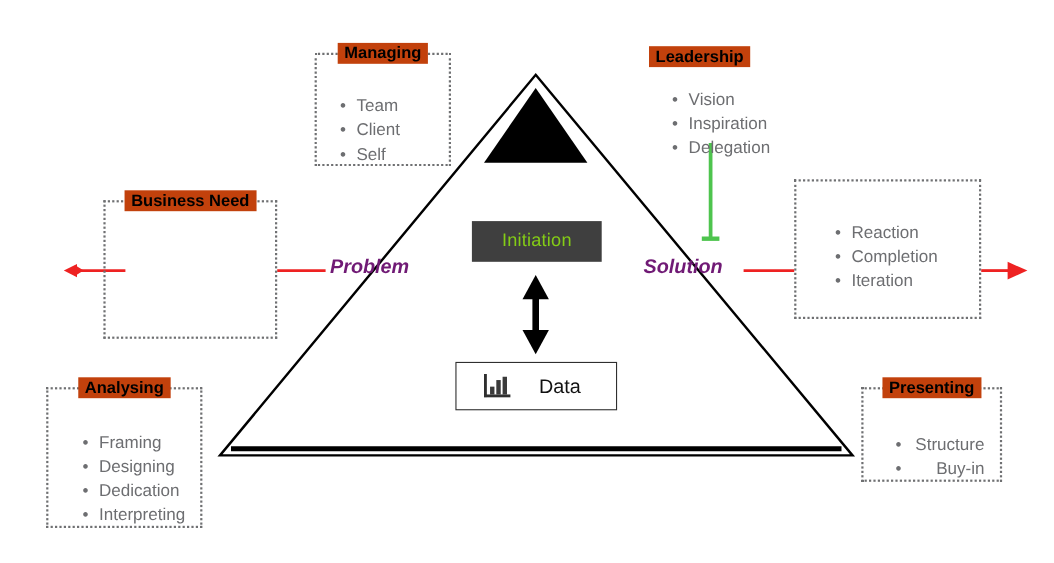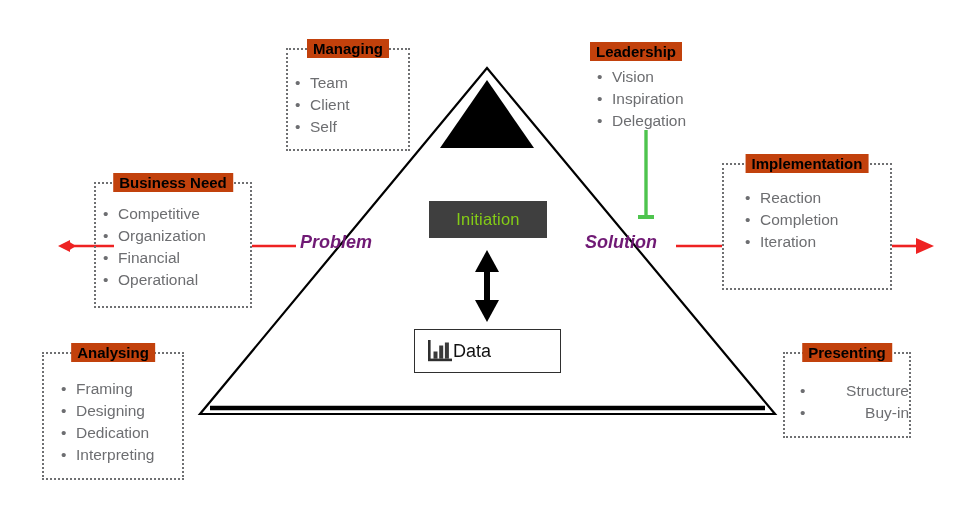--- a/index.html
+++ b/index.html
@@ -51,21 +51,21 @@
     color: #000000;
     white-space: nowrap;
     line-height: 19px;
   }
   .panel.noborder .panel-title {
     top: -4px;
   }
 
   ul.bullets {
     list-style: none;
-    margin: 0;
+    margin: 14px;
     padding: 0;
     position: absolute;
     left: 0; right: 0;
   }
   ul.bullets li {
     position: relative;
     padding-left: 22px;
     font-size: 15.5px;
     line-height: 22px;
     color: #6d6e71;
@@ -99,23 +99,23 @@
     position: absolute;
     left: 414px;
     top: 329px;
     width: 147px;
     height: 44px;
     border: 1.6px solid #2f2f2f;
     background: #ffffff;
     display: flex;
     align-items: center;
     justify-content: flex-start;
-    padding-left: 12px;
+    padding-left: 24px;
     box-sizing: border-box;
-    gap: 0;
+    gap: 25px;
   }
   #data-box .data-label {
     font-size: 18px;
     color: #111111;
   }
   .barchart-icon { display: block; }
 
   
   .axis-label {
     position: absolute;
@@ -173,30 +173,23 @@
     <div class="panel-title" style="left:0; transform:none;">Leadership</div>
     <ul class="bullets" style="top:20px;">
       <li>Vision</li>
       <li>Inspiration</li>
       <li>Delegation</li>
     </ul>
   </div>
 
   <div class="panel" id="panel-business-need" style="left:94px; top:182px; width:158px; height:126px;">
     <div class="panel-title">Business Need</div>
-    <ul class="bullets" style="top:19px;">
-      <li>Competitive</li>
-      <li>Organization</li>
-      <li>Financial</li>
-      <li>Operational</li>
-    </ul>
   </div>
 
   <div class="panel" id="panel-implementation" style="left:722px; top:163px; width:170px; height:127px;">
-    <div class="panel-title">Implementation</div>
     <ul class="bullets" style="top:22px; padding-left:14px;">
       <li>Reaction</li>
       <li>Completion</li>
       <li>Iteration</li>
     </ul>
   </div>
 
   <div class="panel" id="panel-analysing" style="left:42px; top:352px; width:142px; height:128px;">
     <div class="panel-title">Analysing</div>
     <ul class="bullets" style="top:24px; padding-left:10px;">

